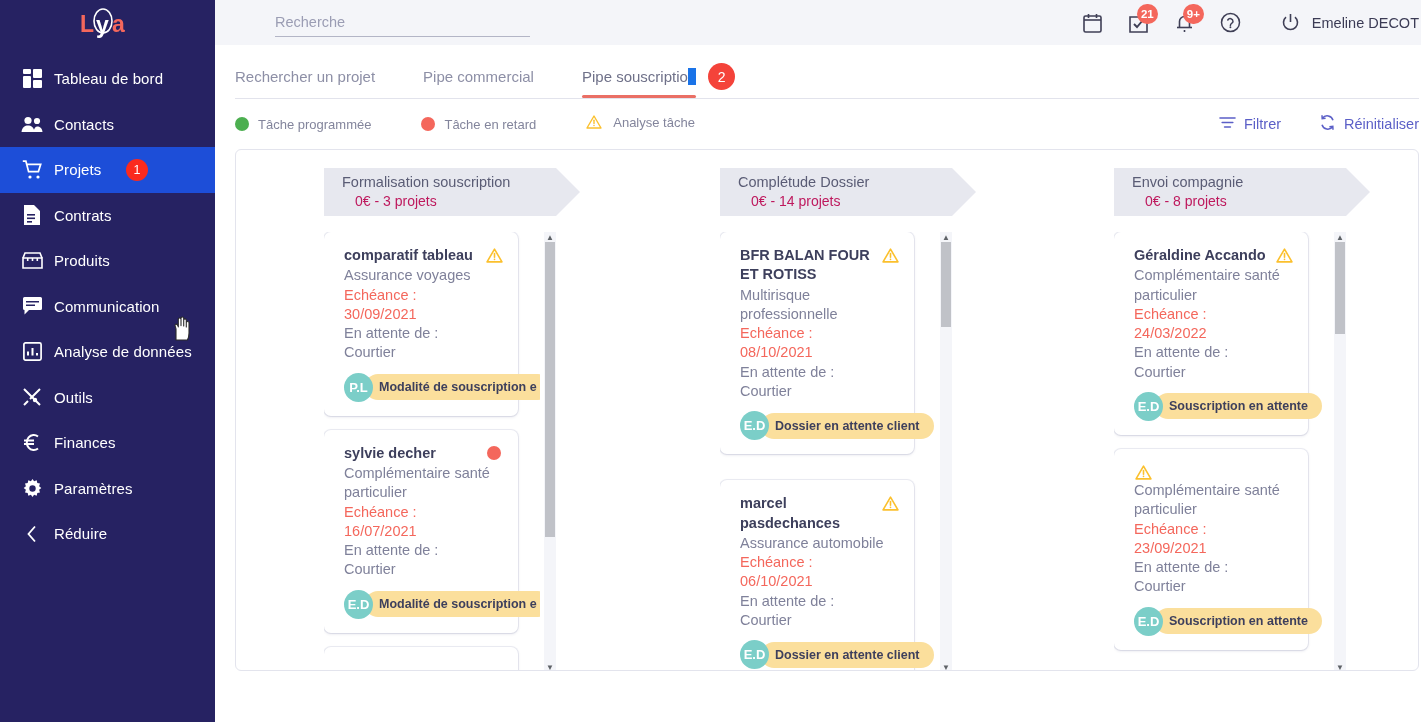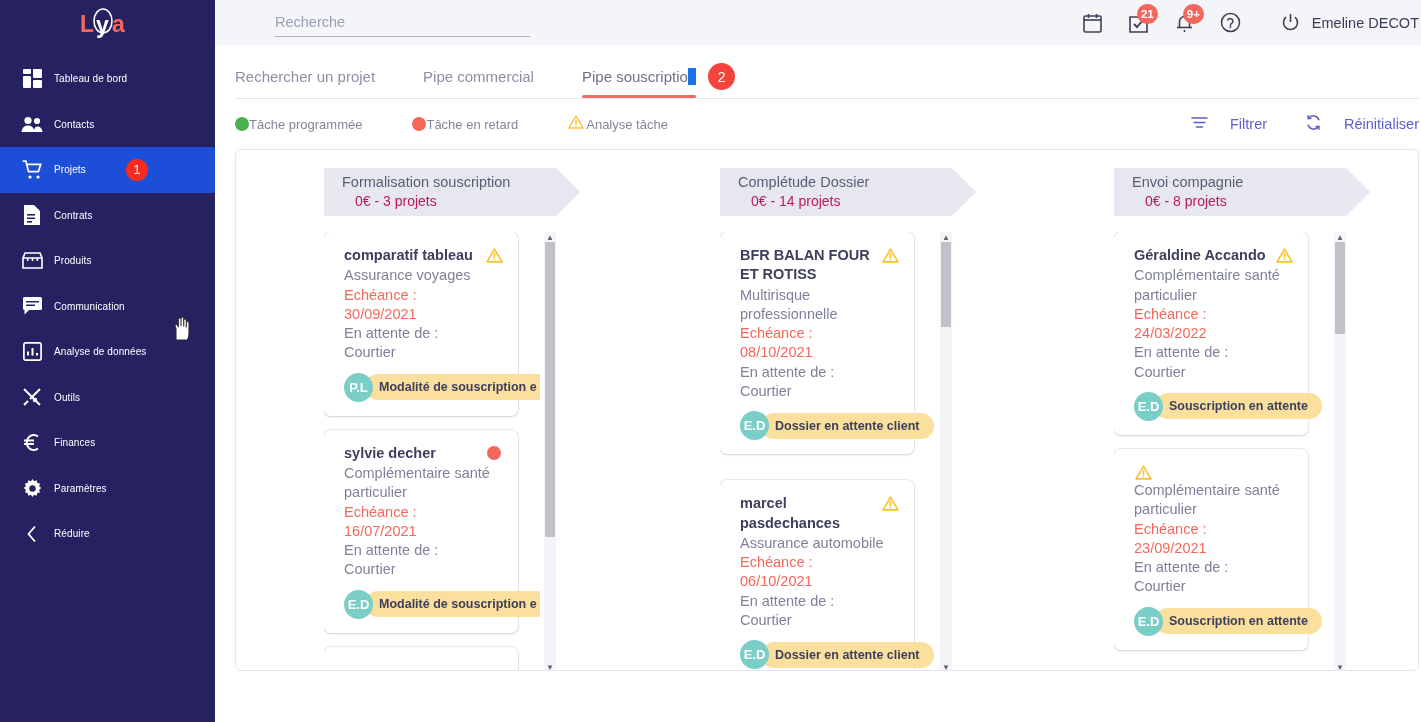--- a/index.html
+++ b/index.html
@@ -26,21 +26,21 @@
   .nav { margin-top: 11px; }
   .nav-item {
     height: 45.5px; display: flex; align-items: center;
     padding-left: 10px; position: relative; cursor: pointer;
   }
   .nav-item .ico {
     width: 44px; flex: 0 0 44px; display:flex; align-items:center; justify-content:center;
     color:#ffffff;
   }
   .nav-item .lbl {
-    font-size: 10px; color: #ffffff; letter-spacing: .1px; white-space: nowrap;
+    font-size: 15px; color: #ffffff; letter-spacing: .1px; white-space: nowrap;
   }
   .nav-item.active { background: #1d4ed8; }
   .nav-badge {
     position: absolute; left: 126px; top: 50%; transform: translateY(-50%);
     width: 22px; height: 22px; border-radius: 50%;
     background: #fa2a1e; color: #fff; font-size: 12.5px;
     display: flex; align-items: center; justify-content: center;
   }
   .nav-item.reduce .ico { font-size: 17px; }
 
@@ -91,26 +91,26 @@
   }
   .tab .sel { background: #1a73e8; color: #1a73e8; }
   .tab-badge {
     width: 27px; height: 27px; border-radius: 50%; background: #f4433a;
     color: #fff; font-size: 14px; display: flex; align-items: center; justify-content: center;
     margin-left: -28px; margin-bottom: 8px; align-self: flex-end;
   }
   .tabs-rule { height: 1px; background: #e2e3ec; margin: 0 20px; }
 
   .legend-row { display: flex; align-items: center; height: 50px; padding: 0 20px 0 20px; }
-  .legend { display: flex; align-items: center; margin-right: 50px; }
+  .legend { display: flex; gap: 9px; margin-right: 50px; }
   .legend .dot { width: 14px; height: 14px; border-radius: 50%; }
   .legend .txt { font-size: 13px; color: #83859c; }
   .legend.warn .txt { margin-left: 2px; }
   .actions { margin-left: auto; display: flex; align-items: center; gap: 38px; }
-  .action { display: flex; align-items: center; gap: 22px; color: #5b5fc7; font-size: 14.5px; cursor: pointer; }
+  .action { display: flex; align-items: center; gap: 8px; color: #5b5fc7; font-size: 14.5px; cursor: pointer; }
 
   
   .board-outer { margin: 0 20px; border: 1px solid #e3e4ed; border-radius: 6px; height: 522px; overflow: hidden; position: relative;}
   .board { display: flex; padding: 18px 0 0 0; height: 100%; }
   .col { width: 394px; flex: 0 0 394px; position: relative; padding-left: 90px; }
   .col:first-child { padding-left: 88px; }
 
   .col-head {
     position: relative; height: 48px; width: 232px;
     background: #e7e8ef;

